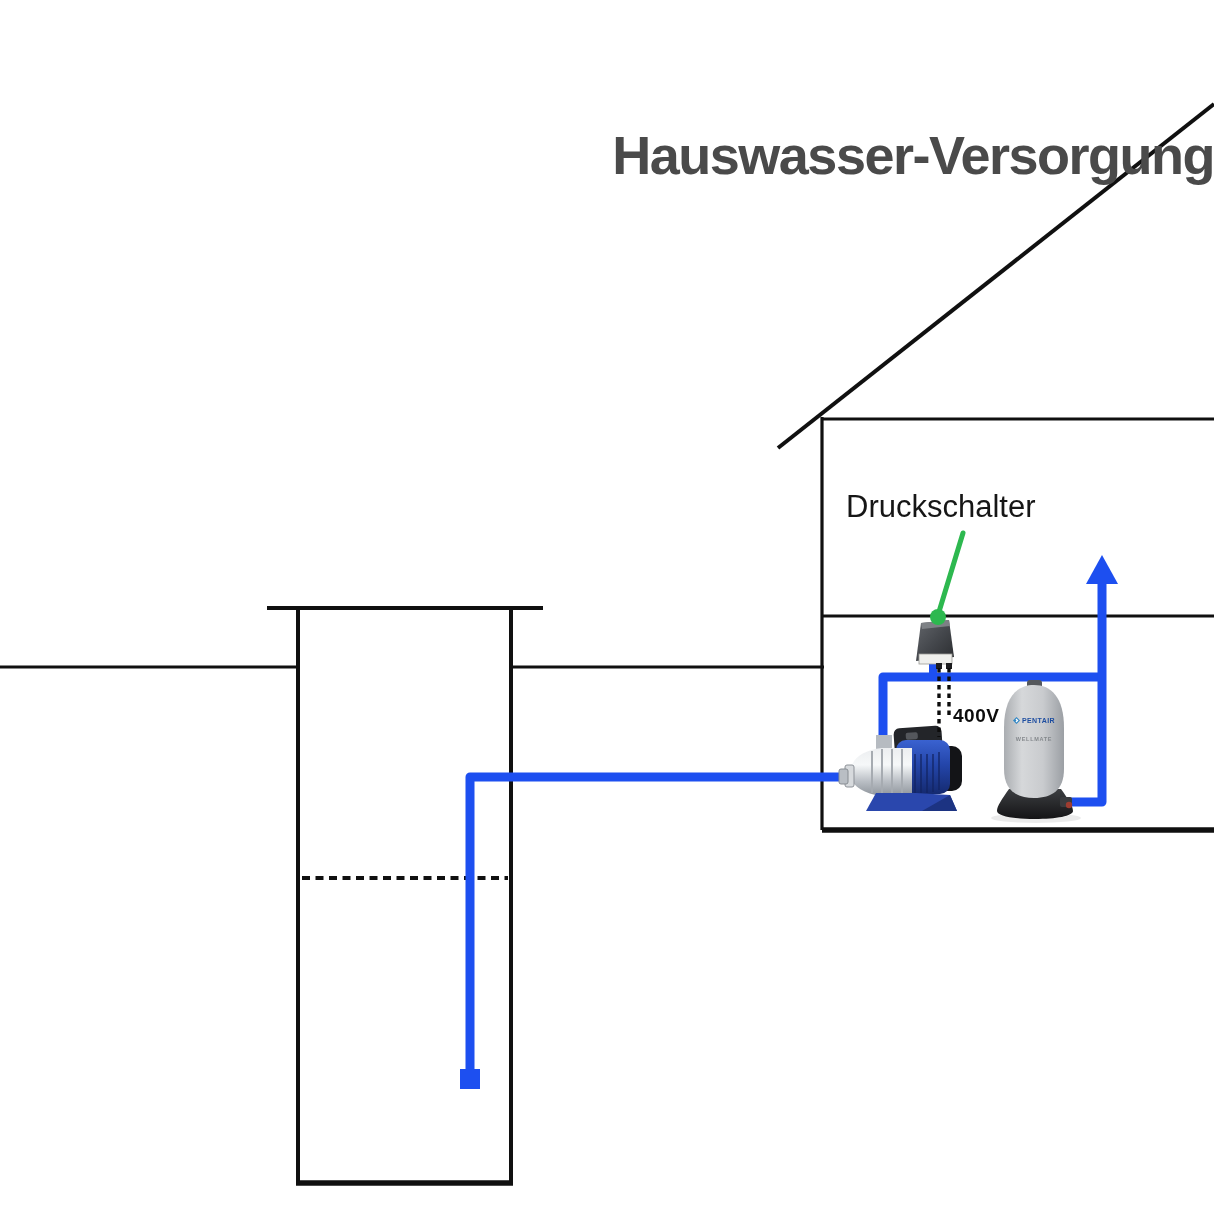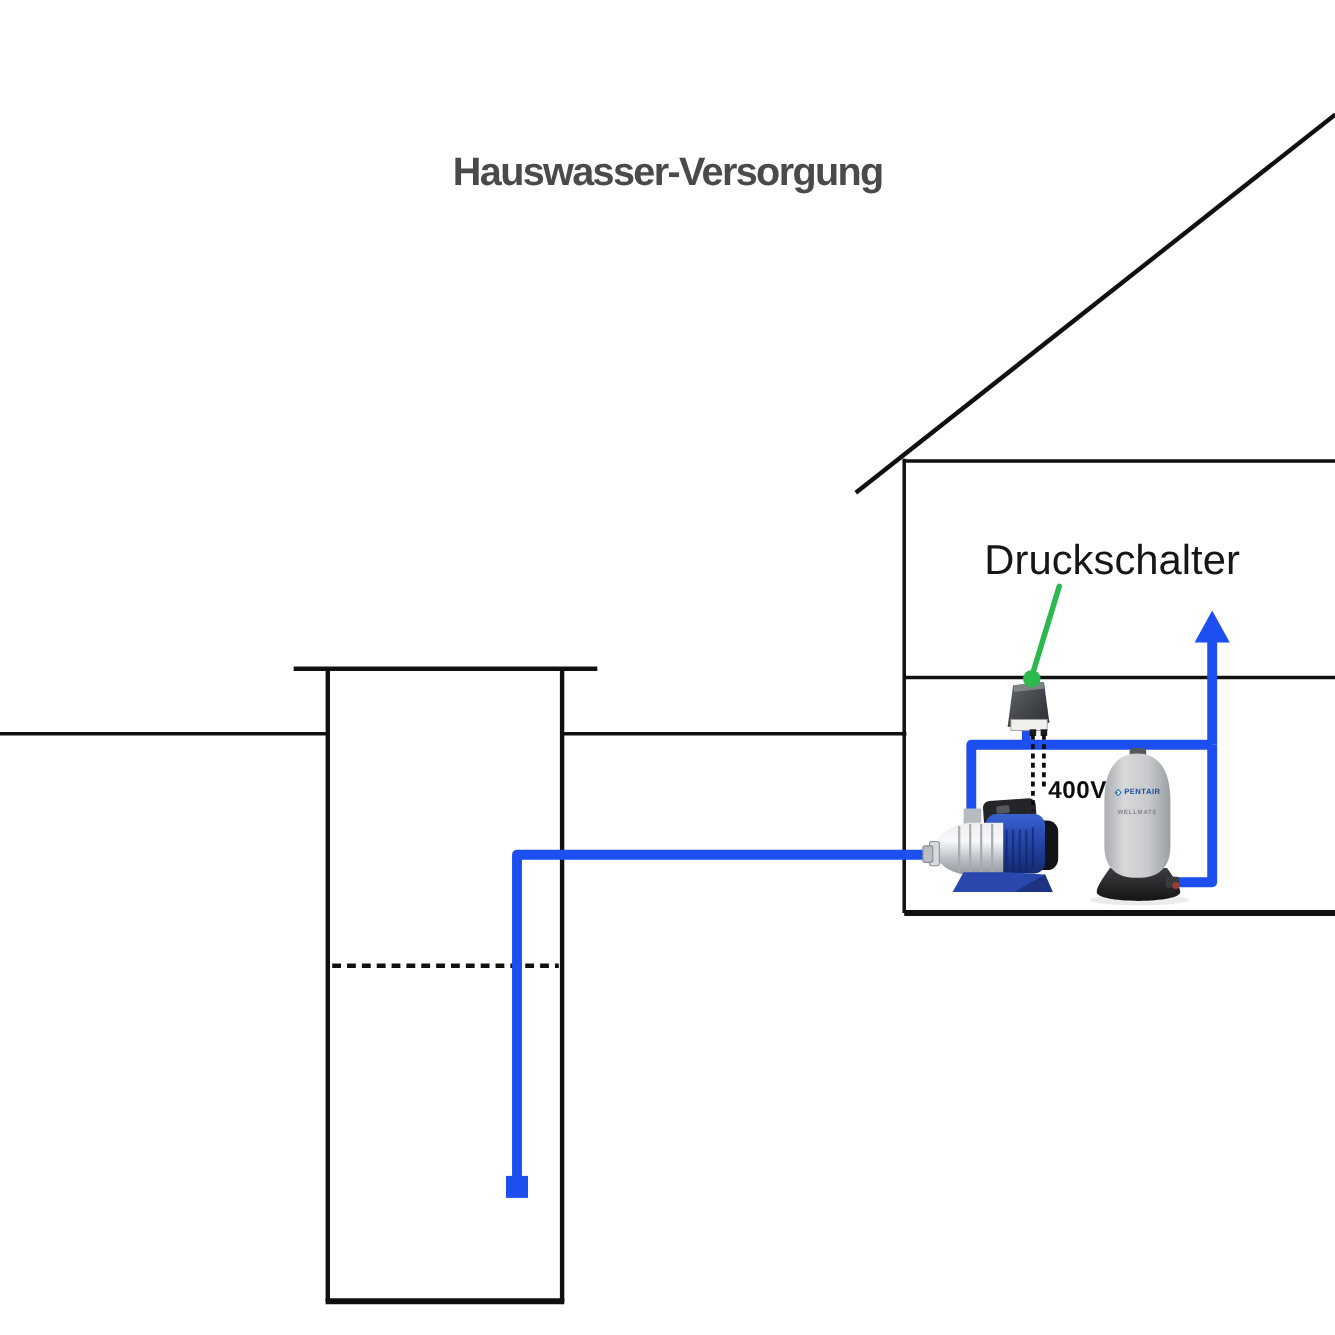--- a/index.html
+++ b/index.html
@@ -23,31 +23,31 @@
 
   
   .green-line { stroke:var(--callout-green); stroke-width:5; stroke-linecap:round; fill:none; }
   .green-dot  { fill:var(--callout-green); }
 
   
   .cable { stroke:#0c0c0c; stroke-width:3.4; stroke-dasharray:4.5 4; fill:none; }
 
   
   .title {
-    position:absolute; top:124px; left:0; width:100%; text-align:center;
-    font-weight:bold; font-size:36px; line-height:63px; letter-spacing:-1.5px;
+    position:absolute; top:124px; left:0; width:100%; text-align:right;
+    font-weight:bold; font-size:54px; line-height:63px; letter-spacing:-1.5px;
     color:var(--title-gray);
   }
   .callout-label {
-    position:absolute; top:489px; left:846px; width:330px; text-align:center;
-    font-size:38px; font-weight:400; color:#161616;
+    position:absolute; top:489px; left:846px; width:330px; text-align:left;
+    font-size:31px; font-weight:400; color:#161616;
   }
   .voltage-label {
     position:absolute; top:705px; left:953px;
-    font-size:22px; font-weight:700; color:#0c0c0c; letter-spacing:0.5px;
+    font-size:19px; font-weight:700; color:#0c0c0c; letter-spacing:0.5px;
   }
   .brand-row {
     position:absolute; top:717px; left:1004px; width:60px;
     display:flex; align-items:center; justify-content:center; gap:2px;
     font-size:7px; font-weight:bold; color:var(--pentair-blue); letter-spacing:0.4px;
   }
   .model-row {
     position:absolute; top:736px; left:1004px; width:60px; text-align:center;
     font-size:5.5px; font-weight:bold; color:#84888c; letter-spacing:0.7px;
   }

